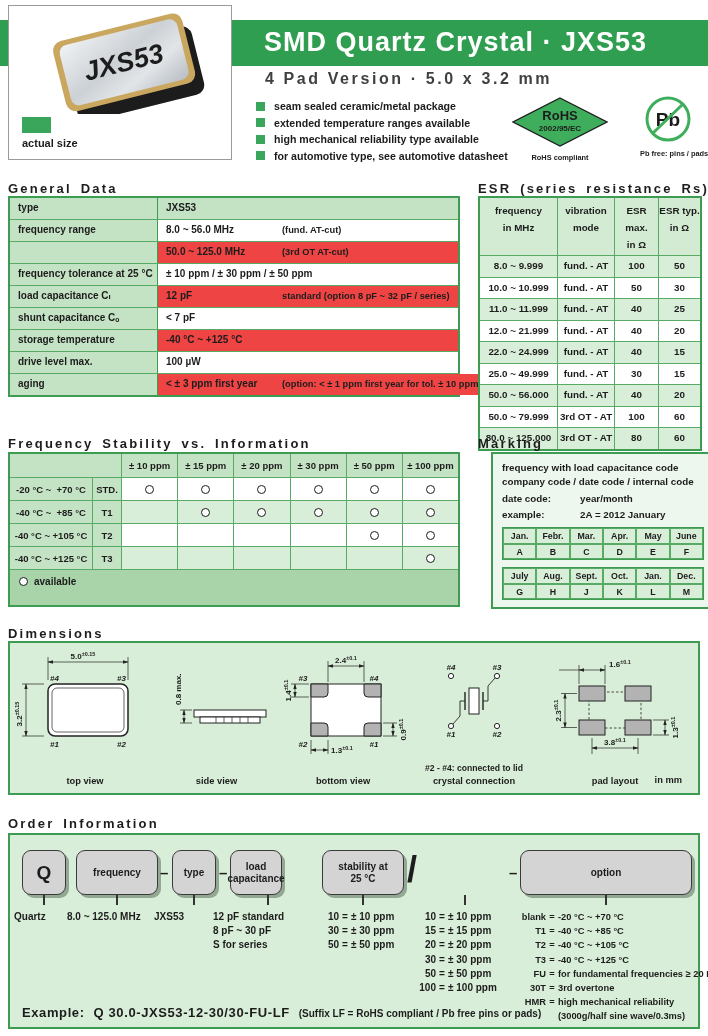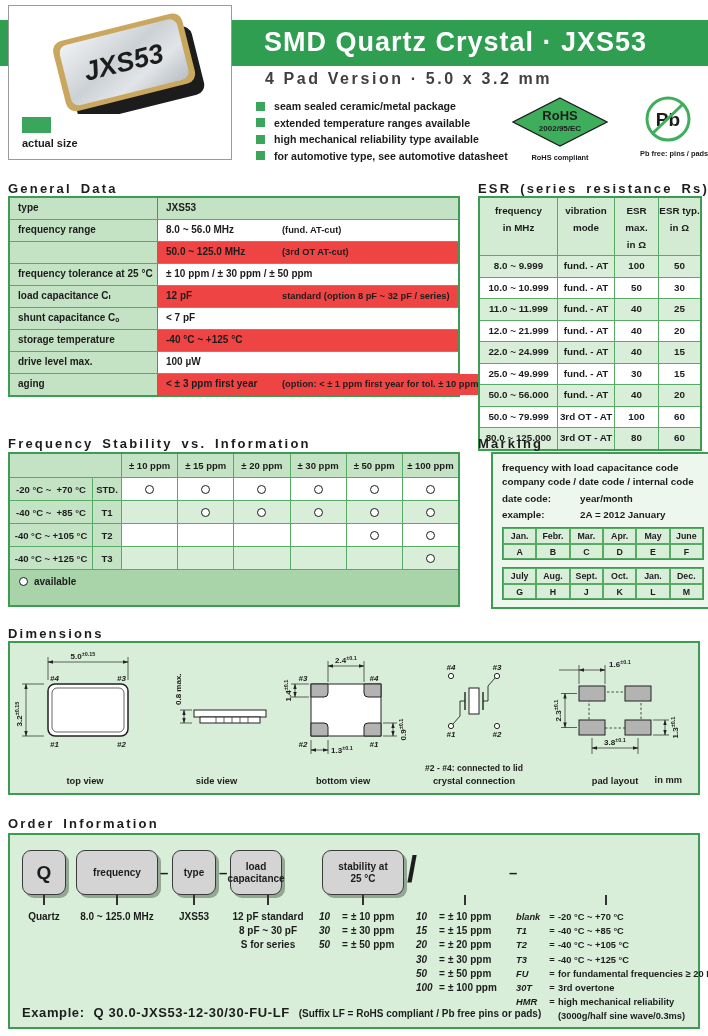--- a/index.html
+++ b/index.html
@@ -84,24 +84,24 @@
   .xtal { fill:#fff; stroke:#222; stroke-width:1; }
   
   .order-panel { position:absolute; left:8px; top:833px; width:692px; height:196px; border:2px solid #3d9c51; background:#d9eed9; }
   .ob { position:absolute; top:15px; height:45px; background:#d4d4d4; border:1.3px solid #3a3a3a; border-radius:9px;
         box-shadow:3px 3px 0 #92a892; display:flex; flex-direction:column; align-items:center; justify-content:center;
         font-size:10px; font-weight:bold; line-height:11.5px; text-align:center; }
   .ob .big { font-size:19px; }
   .otick { position:absolute; top:60px; width:1.6px; height:10px; background:#333; }
   .osep { position:absolute; top:29px; font-size:15px; font-weight:bold; }
   .oslash { position:absolute; top:14px; font-size:36px; font-weight:bold; }
-  .odesc { position:absolute; top:75px; font-size:10px; font-weight:bold; line-height:14.2px; text-align:center; white-space:nowrap; }
+  .odesc { position:absolute; top:75px; font-size:10px; font-weight:bold; line-height:14.2px; text-align:left; white-space:nowrap; }
   .kvblock { text-align:left; }
   .kv { display:flex; }
-  .kv .k { width:20px; flex-shrink:0;font-style:italic; }
+  .kv .k { width:20px; text-align:right; flex-shrink:0; }
   .kv .eq { width:12px; text-align:center; flex-shrink:0; }
   .opt { font-size:9.3px; }
   .opt .kv .k { width:30px; }
   .oexample { position:absolute; left:12px; top:170px; display:flex; align-items:baseline; gap:9px; white-space:nowrap; }
   .ex-label, .ex-code { font-size:13px; font-weight:bold; letter-spacing:0.6px; }
   .ex-note { font-size:10px; font-weight:bold; }
 </style>
 </head>
 <body>
 
@@ -566,20 +566,23 @@
   <div class="ob" style="left:162px;width:44px">
     <span>type</span>
   </div>
   <div class="ob" style="left:220px;width:52px">
     <span>load capacitance</span>
   </div>
   <div class="ob" style="left:312px;width:82px">
     <span>stability at</span>
     <span>25 °C</span>
   </div>
+  <div class="ob" style="left:510px;width:172px">
+    <span>option</span>
+  </div>
 
   <span class="osep" style="left:150px">–</span>
   <span class="osep" style="left:209px">–</span>
   <span class="osep" style="left:300px"></span>
   <span class="oslash" style="left:397px">/</span>
   <span class="osep" style="left:499px">–</span>
 
   <div class="otick" style="left:33px"></div>
   <div class="otick" style="left:106px"></div>
   <div class="otick" style="left:183px"></div>

